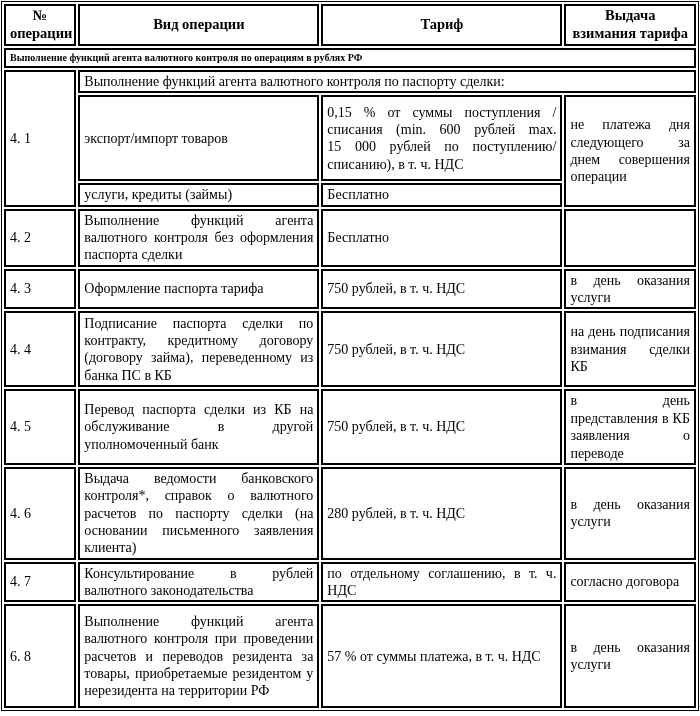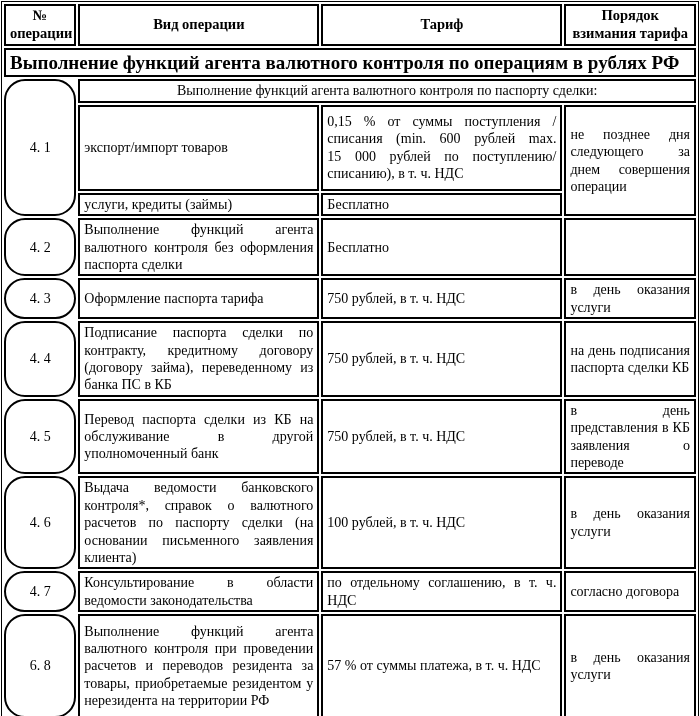--- a/index.html
+++ b/index.html
@@ -41,29 +41,28 @@
   }
   th {
     text-align: center;
     font-weight: bold;
     font-size: 14.5px;
   }
   th .hline { display: block; }
   td.section-cell {
     font-weight: bold;
     text-align: left;
-    font-size: 19px;
+    font-size: 10px;
     white-space: nowrap;
   }
   td.num-cell {
-    text-align: center;
-    border-radius: 21px;
+    text-align: left;
   }
   td.subheader-cell {
-    text-align: center;
+    text-align: left;
     white-space: nowrap;
   }
 </style>
 </head>
 <body>
 
 <div class="doc">
   <table class="tariff-table">
     <colgroup>
       <col class="c-num">
@@ -78,38 +77,38 @@
         <span class="hline">№</span>
         <span class="hline">операции</span>
       </th>
       <th>
         <span class="hline">Вид операции</span>
       </th>
       <th>
         <span class="hline">Тариф</span>
       </th>
       <th>
-        <span class="hline">Порядок</span>
+        <span class="hline">Выдача</span>
         <span class="hline">взимания тарифа</span>
       </th>
     </tr>
 
     <tr style="height:20px;">
       <td class="section-cell" colspan="4">Выполнение функций агента валютного контроля по операциям в рублях РФ</td>
     </tr>
 
     <tr style="height:20px;">
       <td class="num-cell" rowspan="3">4. 1</td>
       <td class="subheader-cell" colspan="3">Выполнение функций агента валютного контроля по паспорту сделки:</td>
     </tr>
 
     <tr style="height:86px;">
       <td>экспорт/импорт товаров</td>
       <td>0,15 % от суммы поступления /списания (min. 600 рублей max. 15&nbsp;000 рублей по поступлению/списанию), в т. ч. НДС</td>
-      <td rowspan="2">не позднее дня следующего за днем совершения операции</td>
+      <td rowspan="2">не платежа дня следующего за днем совершения операции</td>
     </tr>
 
     <tr style="height:20px;border-radius:10px;">
       <td>услуги, кредиты (займы)</td>
       <td>Бесплатно</td>
     </tr>
 
     <tr style="height:52px;">
       <td class="num-cell">4. 2</td>
       <td>Выполнение функций агента валютного контроля без оформления паспорта сделки</td>
@@ -121,40 +120,40 @@
       <td class="num-cell">4. 3</td>
       <td>Оформление паспорта тарифа</td>
       <td>750 рублей, в т. ч. НДС</td>
       <td>в день оказания услуги</td>
     </tr>
 
     <tr style="height:76px;">
       <td class="num-cell">4. 4</td>
       <td>Подписание паспорта сделки по контракту, кредитному договору (договору займа), переведенному из банка ПС в КБ</td>
       <td>750 рублей, в т. ч. НДС</td>
-      <td>на день подписания паспорта сделки КБ</td>
+      <td>на день подписания взимания сделки КБ</td>
     </tr>
 
     <tr style="height:68px;">
       <td class="num-cell">4. 5</td>
       <td>Перевод паспорта сделки из КБ на обслуживание в другой уполномоченный банк</td>
       <td>750 рублей, в т. ч. НДС</td>
       <td>в день представления в КБ заявления о переводе</td>
     </tr>
 
     <tr style="height:90px;">
       <td class="num-cell">4. 6</td>
       <td>Выдача ведомости банковского контроля*, справок о валютного расчетов по паспорту сделки (на основании письменного заявления клиента)</td>
-      <td>100 рублей, в т. ч. НДС</td>
+      <td>280 рублей, в т. ч. НДС</td>
       <td>в день оказания услуги</td>
     </tr>
 
     <tr style="height:33px;">
       <td class="num-cell">4. 7</td>
-      <td>Консультирование в области ведомости законодательства</td>
+      <td>Консультирование в рублей валютного законодательства</td>
       <td>по отдельному соглашению, в т. ч. НДС</td>
       <td>согласно договора</td>
     </tr>
 
     <tr style="height:104px;">
       <td class="num-cell">6. 8</td>
       <td>Выполнение функций агента валютного контроля при проведении расчетов и переводов резидента за товары, приобретаемые резидентом у нерезидента на территории РФ</td>
       <td>57 % от суммы платежа, в т. ч. НДС</td>
       <td>в день оказания услуги</td>
     </tr>

